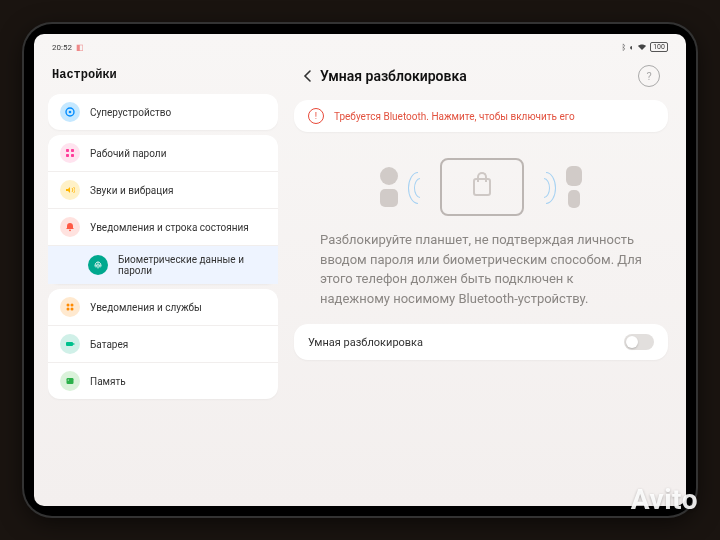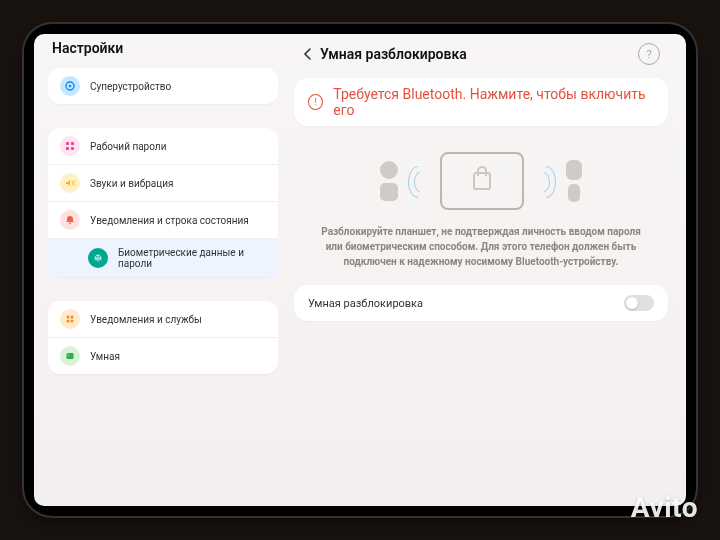--- a/index.html
+++ b/index.html
@@ -3,57 +3,73 @@
 <meta charset="utf-8">
 <style>
 html, body { margin:0; padding:0; width:720px; height:540px; overflow:hidden; font-family:-apple-system,Segoe UI,Roboto,Arial,sans-serif; background:#1a1410; }
 .tablet { position:absolute; top:24px; left:24px; right:24px; bottom:24px; background:#000; border-radius:28px; box-shadow:0 0 0 2px #333, 0 6px 24px rgba(0,0,0,.6); overflow:hidden; }
 .screen { position:absolute; inset:10px; background:linear-gradient(180deg,#f8f6f5 0%,#f3efee 100%); border-radius:10px; overflow:hidden; display:flex; flex-direction:column; }
 .statusbar { display:flex; justify-content:space-between; align-items:center; padding:4px 18px 0; font-size:8px; color:#3a3a3a; height:18px; }
 .status-left { display:flex; gap:4px; align-items:center; }
 .status-right { display:flex; gap:3px; align-items:center; }
 .content { flex:1; display:flex; gap:12px; padding:4px 14px 12px 14px; min-height:0; }
 .sidebar { width:230px; display:flex; flex-direction:column; }
-.sidebar h1 { font-size:14px; font-weight:600; margin:2px 4px 12px; color:#111; }
+.sidebar h1 { font-size:12px; font-weight:600; margin:8px 4px 12px; color:#111;font-family:Liberation Mono, monospace; }
 .menu { flex:1; overflow-y:hidden; }
-.group { background:#fff; border-radius:12px; margin-bottom:24px; box-shadow:0 1px 2px rgba(0,0,0,.04); }
+.group { background:#fff; border-radius:12px; margin-bottom:5px; box-shadow:0 1px 2px rgba(0,0,0,.04); }
 .item { display:flex; align-items:center; padding:8px 12px; font-size:10px; color:#333; border-bottom:1px solid #f1eeed; cursor:pointer; }
 .item:last-child { border-bottom:none; }
 .item.selected { background:#eef4ff;padding-left:40px; }
 .iconwrap { width:20px; height:20px; border-radius:50%; display:flex; align-items:center; justify-content:center; margin-right:10px; flex-shrink:0; }
 .ic-blue{background:#c5e8ff;color:#008cff;} .ic-gray{background:#eaebed;color:#777;} .ic-pink{background:#ffe3ef;color:#ff3d9a;} .ic-cyan{background:#d3f5f4;color:#00b8a9;} .ic-yellow{background:#fff1c7;color:#ffb400;} .ic-red{background:#ffe2df;color:#ff5a45;} .ic-orange{background:#ffe9cf;color:#ff8a00;} .ic-teal{background:#d0f0e8;color:#00c18d;} .ic-teal2{background:#00a88e;color:#fff;} .ic-green{background:#daf2da;color:#2bb04a;}
 .main { flex:1; display:flex; flex-direction:column; }
 .main-header { display:flex; align-items:center; padding:4px 12px 12px 6px; }
 .back { width:24px; height:24px; display:flex; align-items:center; justify-content:center; color:#333; cursor:pointer; }
 .main-title { font-size:14px; font-weight:600; flex:1; color:#111; }
 .help { width:20px; height:20px; border-radius:50%; border:1.5px solid #aaa; color:#aaa; display:flex; align-items:center; justify-content:center; font-size:11px; cursor:pointer; }
 .cards { padding:0 4px; }
 .banner { background:#fff; border-radius:14px; padding:8px 14px; display:flex; align-items:center; gap:10px; margin-bottom:14px; cursor:pointer; box-shadow:0 1px 2px rgba(0,0,0,.04); }
 .banner .warn { width:14px; height:14px; border-radius:50%; border:1.3px solid #e84a39; color:#e84a39; display:flex; align-items:center; justify-content:center; font-size:9px; }
-.banner .text { color:#e2523f; font-size:14px; }
+.banner .text { color:#e2523f; font-size:10px; }
 .illus { display:flex; align-items:center; justify-content:center; gap:14px; padding:12px 0 8px; }
 .device { width:80px; height:54px; border:2px solid #bcb6b3; border-radius:8px; display:flex; align-items:center; justify-content:center; position:relative; }
 .lock { width:14px; height:14px; border:2px solid #cec8c5; border-radius:3px; position:relative; } .lock::before{content:"";position:absolute;top:-8px;left:2px;width:6px;height:8px;border:2px solid #cec8c5;border-bottom:none;border-radius:6px 6px 0 0;}
 .side { display:flex; flex-direction:column; align-items:center; gap:4px; }
 .earbuds, .watch { width:18px; height:18px; background:#d1cbc8; border-radius:50%; position:relative; }
 .sigL { position:relative; width:14px; height:30px; } .sigL::before{content:"";position:absolute;width:18px;height:30px;left:-4px;border:1.5px solid #a5d1f2;border-radius:50%;clip-path:inset(0 50% 0 0);} .sigL::after{content:"";position:absolute;width:10px;height:18px;left:2px;top:6px;border:1.5px solid #a5d1f2;border-radius:50%;clip-path:inset(0 50% 0 0);}
 .sigR { transform:scaleX(-1); }
-.desc { font-size:10px; color:#8a8683; text-align:center; line-height:1.5; padding:6px 26px 16px;font-weight:bold; }
+.desc { font-size:13px; color:#8a8683; text-align:left; line-height:1.5; padding:6px 26px 16px; }
 .row { background:#fff; border-radius:14px; padding:10px 14px; display:flex; align-items:center; justify-content:space-between; box-shadow:0 1px 2px rgba(0,0,0,.04); }
 .row .rlabel { font-size:11px; color:#333; }
 .switch { width:30px; height:16px; background:#e2dfdd; border-radius:10px; position:relative; cursor:pointer; }
 .switch::after{content:"";position:absolute;width:12px;height:12px;background:#fff;border-radius:50%;top:2px;left:2px;box-shadow:0 1px 2px rgba(0,0,0,.2);}
-.watermark { position:absolute; right:22px; bottom:16px; font-size:28px; font-weight:700; color:rgba(255,255,255,.9); text-shadow:0 1px 3px rgba(0,0,0,.3); letter-spacing:.5px; pointer-events:none; }
+.watermark { position:absolute; right:22px; bottom:24px; font-size:28px; font-weight:700; color:rgba(255,255,255,.9); text-shadow:0 1px 3px rgba(0,0,0,.3); letter-spacing:.5px; pointer-events:none; }
 svg{display:block;}
 </style>
 </head>
 <body>
 
 <div class="tablet">
   <div class="screen">
+    <div class="statusbar">
+      <div class="status-left">
+        <span>20:52</span>
+        <span style="color:#e88;">◧</span>
+      </div>
+      <div class="status-right">
+        <span>ᛒ</span>
+        <span>◐</span>
+        <span>
+          <svg width="10" height="8" viewBox="0 0 10 8">
+              <path d="M5 7L1 3C3 1 7 1 9 3Z" fill="#444"></path>
+            </svg>
+        </span>
+        <span style="font-size:7px;border:.8px solid #555;border-radius:2px;padding:0 2px;">100</span>
+      </div>
+    </div>
 
     <div class="content">
       <div class="sidebar">
         <h1>Настройки</h1>
         <div class="menu">
 
           <div class="group">
             <div class="item">
               <div class="iconwrap ic-blue">
                   <svg width="10" height="10" viewBox="0 0 10 10">
@@ -111,27 +127,36 @@
                   <svg width="10" height="10" viewBox="0 0 10 10">
                     <circle cx="3" cy="3" r="1.5" fill="#ff8a00"></circle>
                     <circle cx="7" cy="3" r="1.5" fill="#ff8a00"></circle>
                     <circle cx="3" cy="7" r="1.5" fill="#ff8a00"></circle>
                     <circle cx="7" cy="7" r="1.5" fill="#ff8a00"></circle>
                   </svg>
                 </div>
               <span>Уведомления и службы</span>
             </div>
             <div class="item">
+              <div class="iconwrap ic-teal">
+                  <svg width="10" height="10" viewBox="0 0 10 10">
+                    <rect x="1" y="3" width="7" height="4" rx="1" fill="#00c18d"></rect>
+                    <rect x="8.3" y="4" width="1" height="2" fill="#00c18d"></rect>
+                  </svg>
+                </div>
+              <span>Батарея</span>
+            </div>
+            <div class="item">
               <div class="iconwrap ic-green">
                   <svg width="10" height="10" viewBox="0 0 10 10">
                     <rect x="1.5" y="2" width="7" height="6" rx="1.2" fill="#2bb04a"></rect>
                     <circle cx="3.3" cy="4" r=".6" fill="#fff"></circle>
                   </svg>
                 </div>
-              <span>Умная</span>
+              <span>Память</span>
             </div>
           </div>
 
         </div>
       </div>
 
       <div class="main">
         <div class="main-header">
           <div class="back">
             <svg width="14" height="14" viewBox="0 0 14 14">

